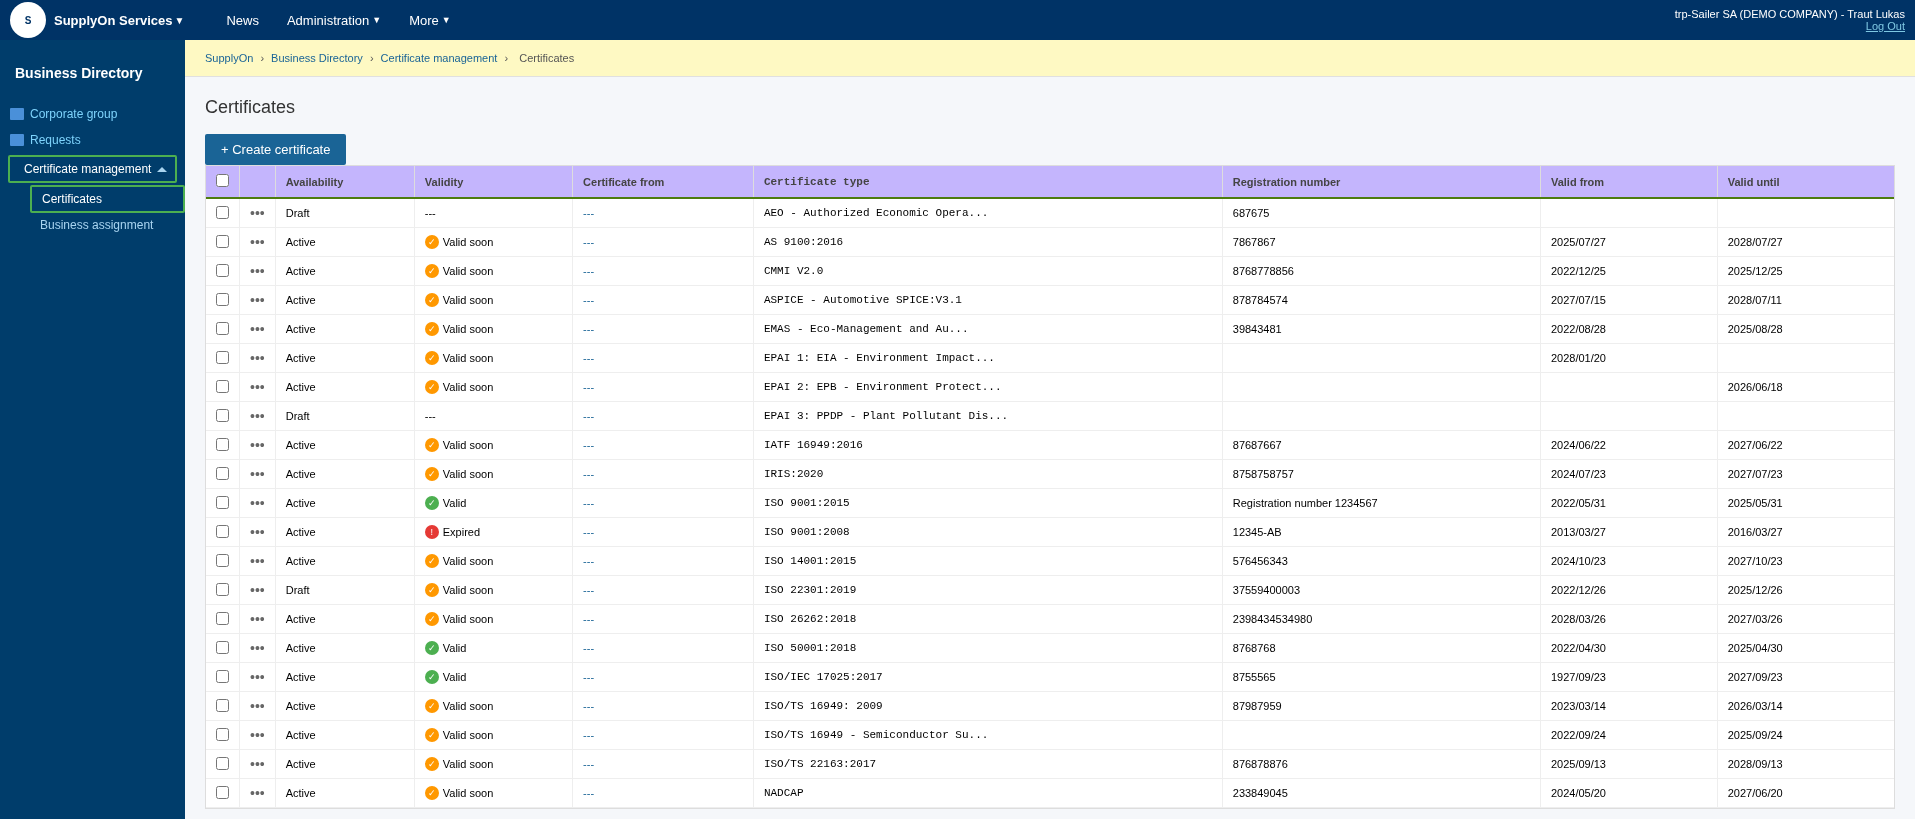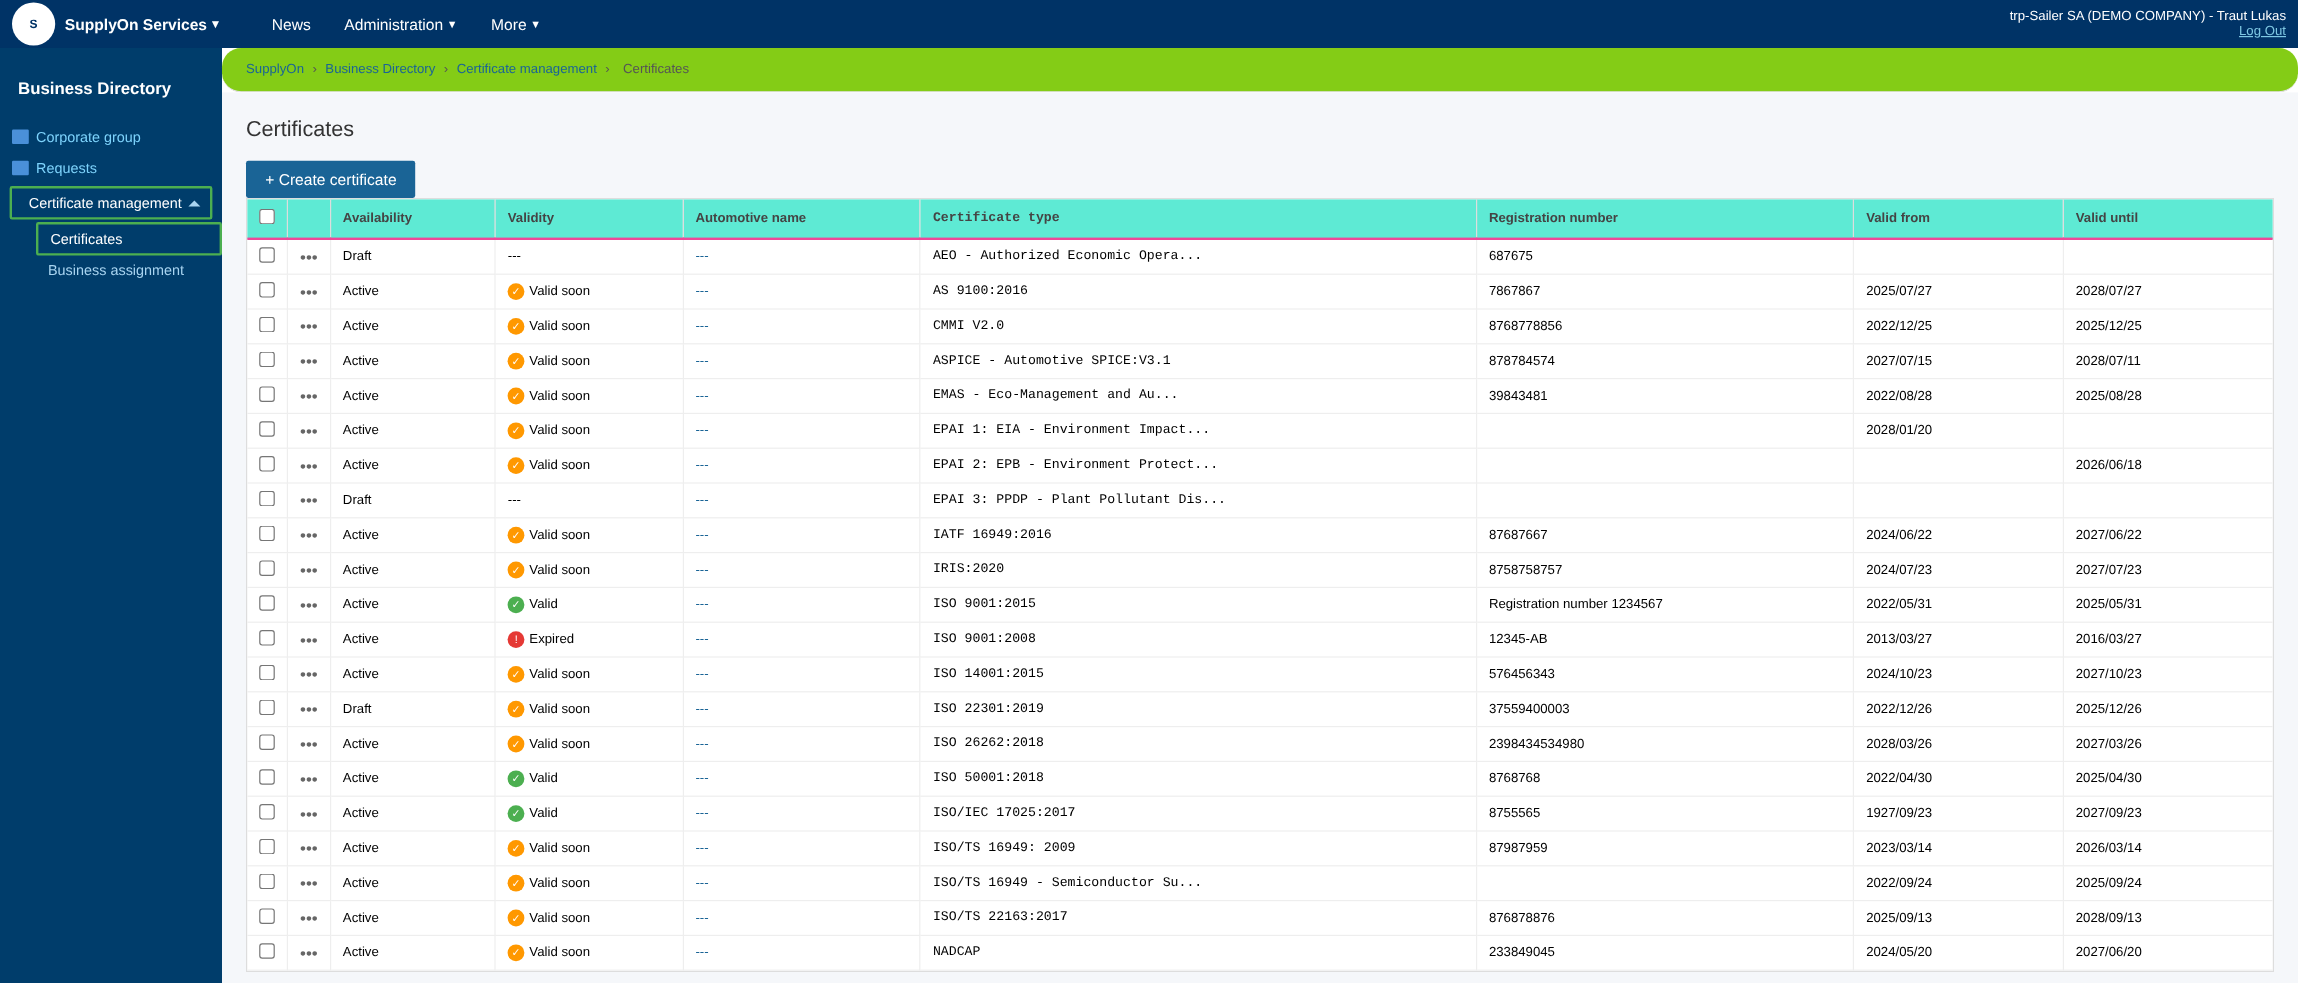--- a/index.html
+++ b/index.html
@@ -118,23 +118,22 @@
     
     .main-content {
       flex: 1;
       background: white;
       padding: 0;
     }
     .breadcrumb {
       padding: 12px 20px;
       font-size: 11px;
       color: #555;
-      background: #84cc16;
+      background: #fef9c3;
       border-bottom: 1px solid #e0e0e0;
-      border-radius: 16px;
     }
     .breadcrumb a { color: #1a6496; text-decoration: none; }
     .breadcrumb span { color: #555; margin: 0 4px; }
 
     .content-area {
       padding: 20px;
       background: #f5f7fa;
       min-height: calc(100vh - 80px);
     }
     .page-title {
@@ -164,22 +163,22 @@
       background: white;
       border: 1px solid #ddd;
       overflow-x: auto;
     }
     table {
       width: 100%;
       border-collapse: collapse;
       font-size: 11px;
     }
     thead tr {
-      background: #5eead4;
-      border-bottom: 2px solid #ec4899;
+      background: #c4b5fd;
+      border-bottom: 2px solid #4d7c0f;
     }
     th {
       padding: 8px 10px;
       text-align: left;
       color: #444;
       font-weight: bold;
       white-space: nowrap;
       border-right: 1px solid #ddd;
     }
     th:last-child { border-right: none; }
@@ -311,21 +310,21 @@
       </button>
 
       <div class="table-container">
         <table>
           <thead>
             <tr>
               <th class="td-checkbox"><input type="checkbox" style=""></th>
               <th></th>
               <th>Availability</th>
               <th>Validity</th>
-              <th class="td-cert-name">Automotive name</th>
+              <th class="td-cert-name">Certificate from</th>
               <th class="td-cert-type">Certificate type</th>
               <th class="td-reg">Registration number</th>
               <th class="td-date">Valid from</th>
               <th class="td-date">Valid until</th>
             </tr>
           </thead>
           <tbody id="table-body">
           <tr>
                 <td class="td-checkbox"><input type="checkbox" style=""></td>
                 <td class="td-dots"><span class="dots-btn">•••</span></td>

